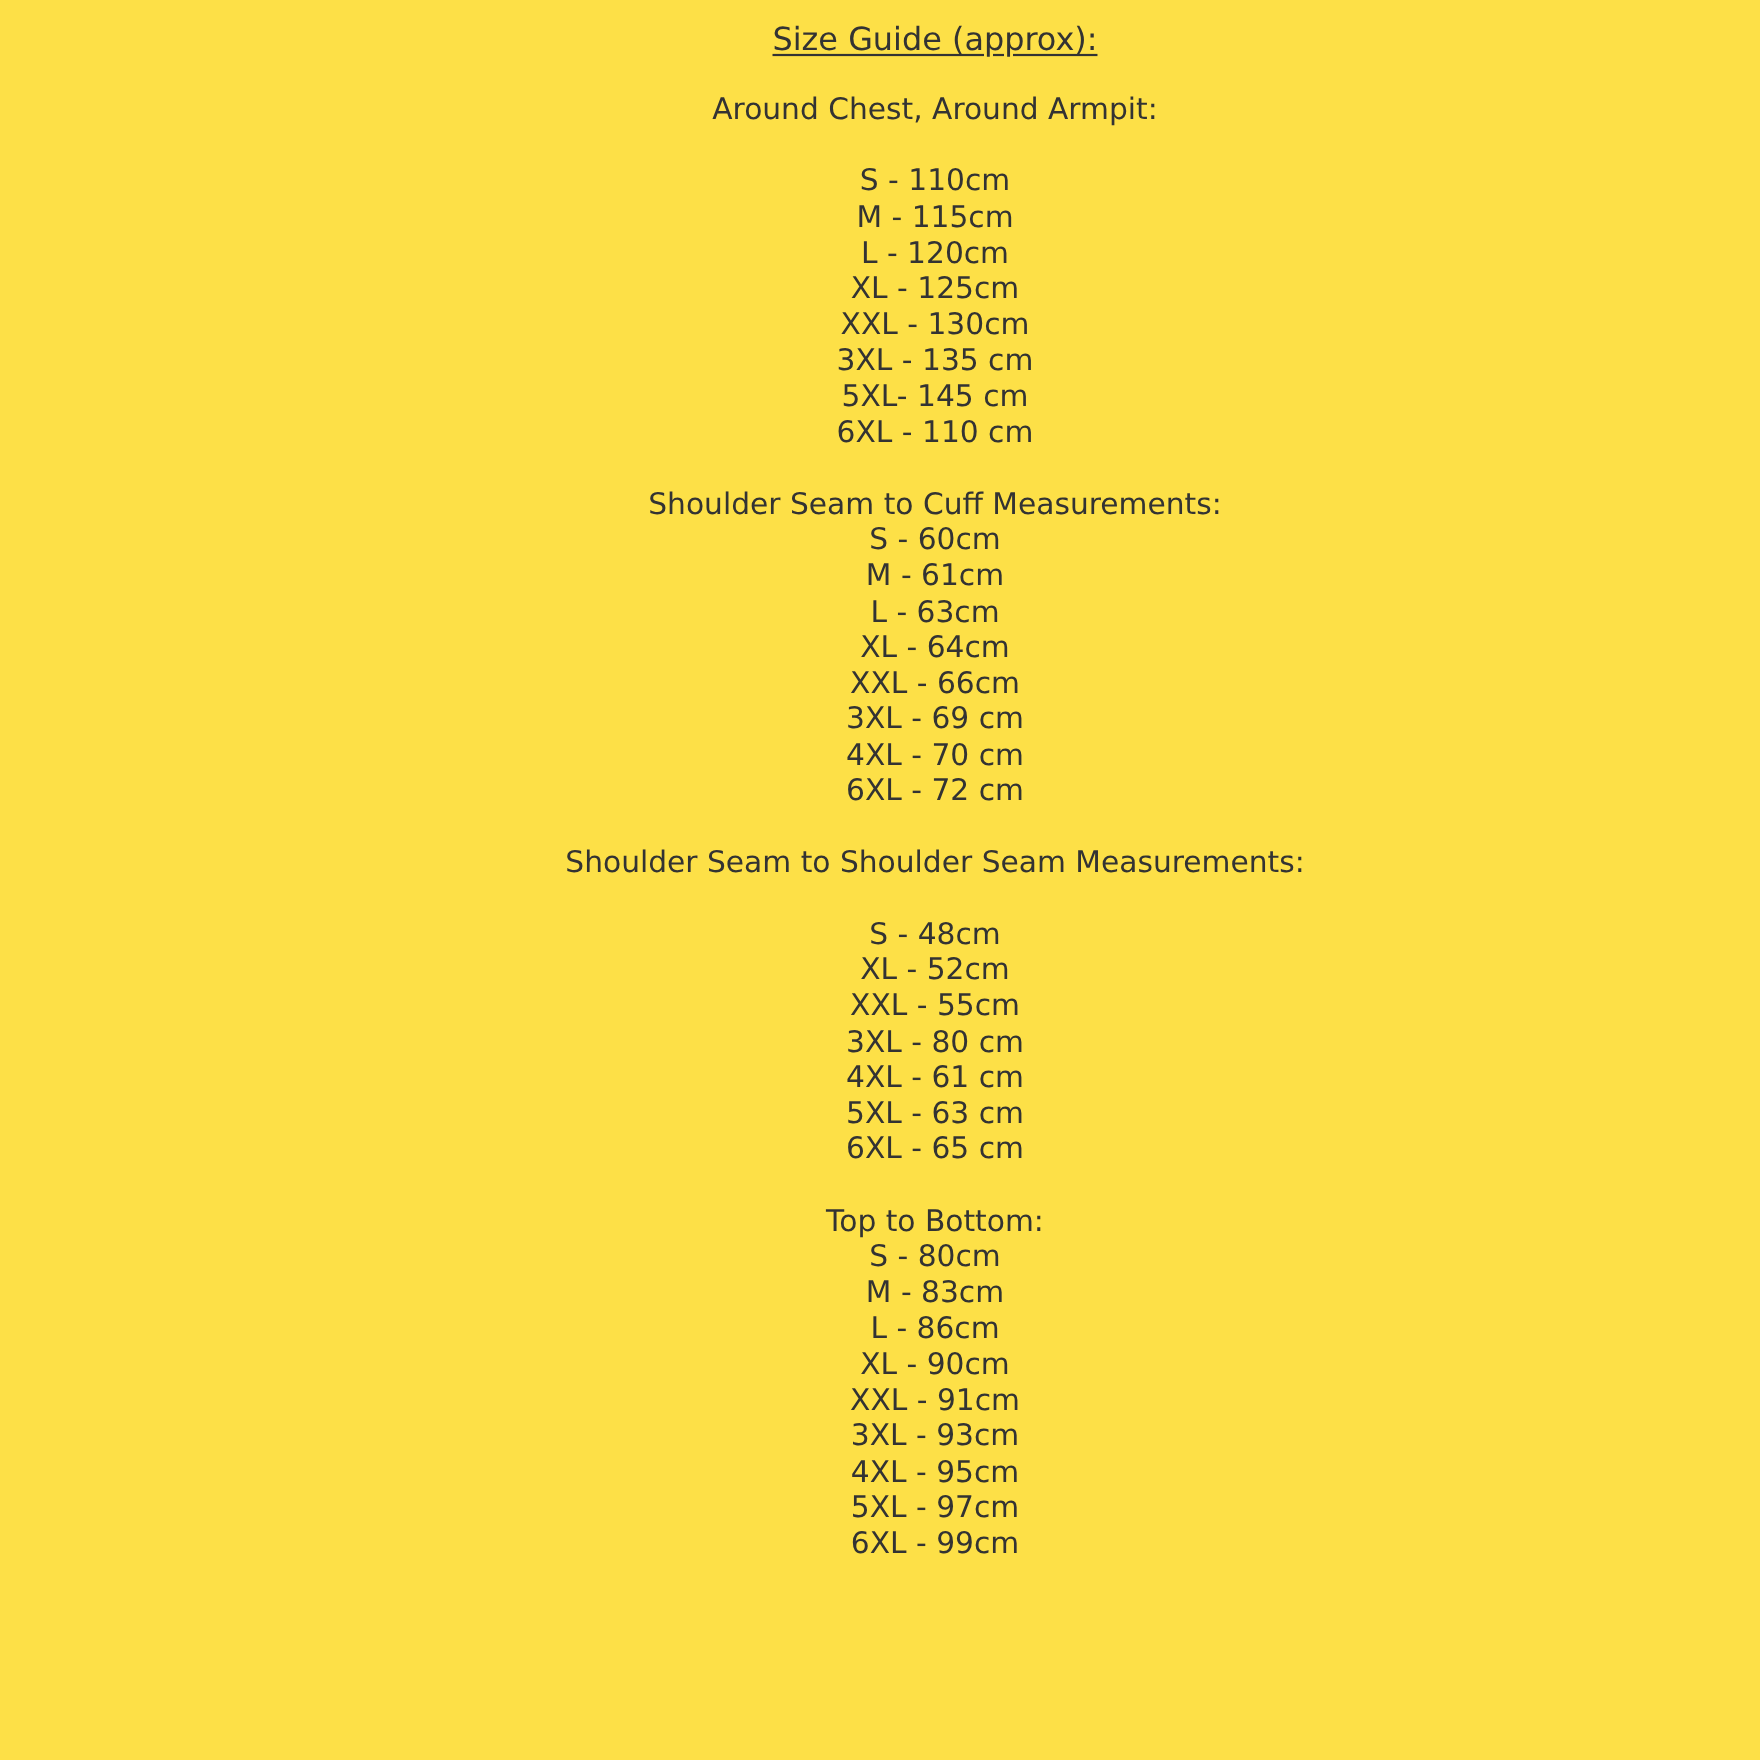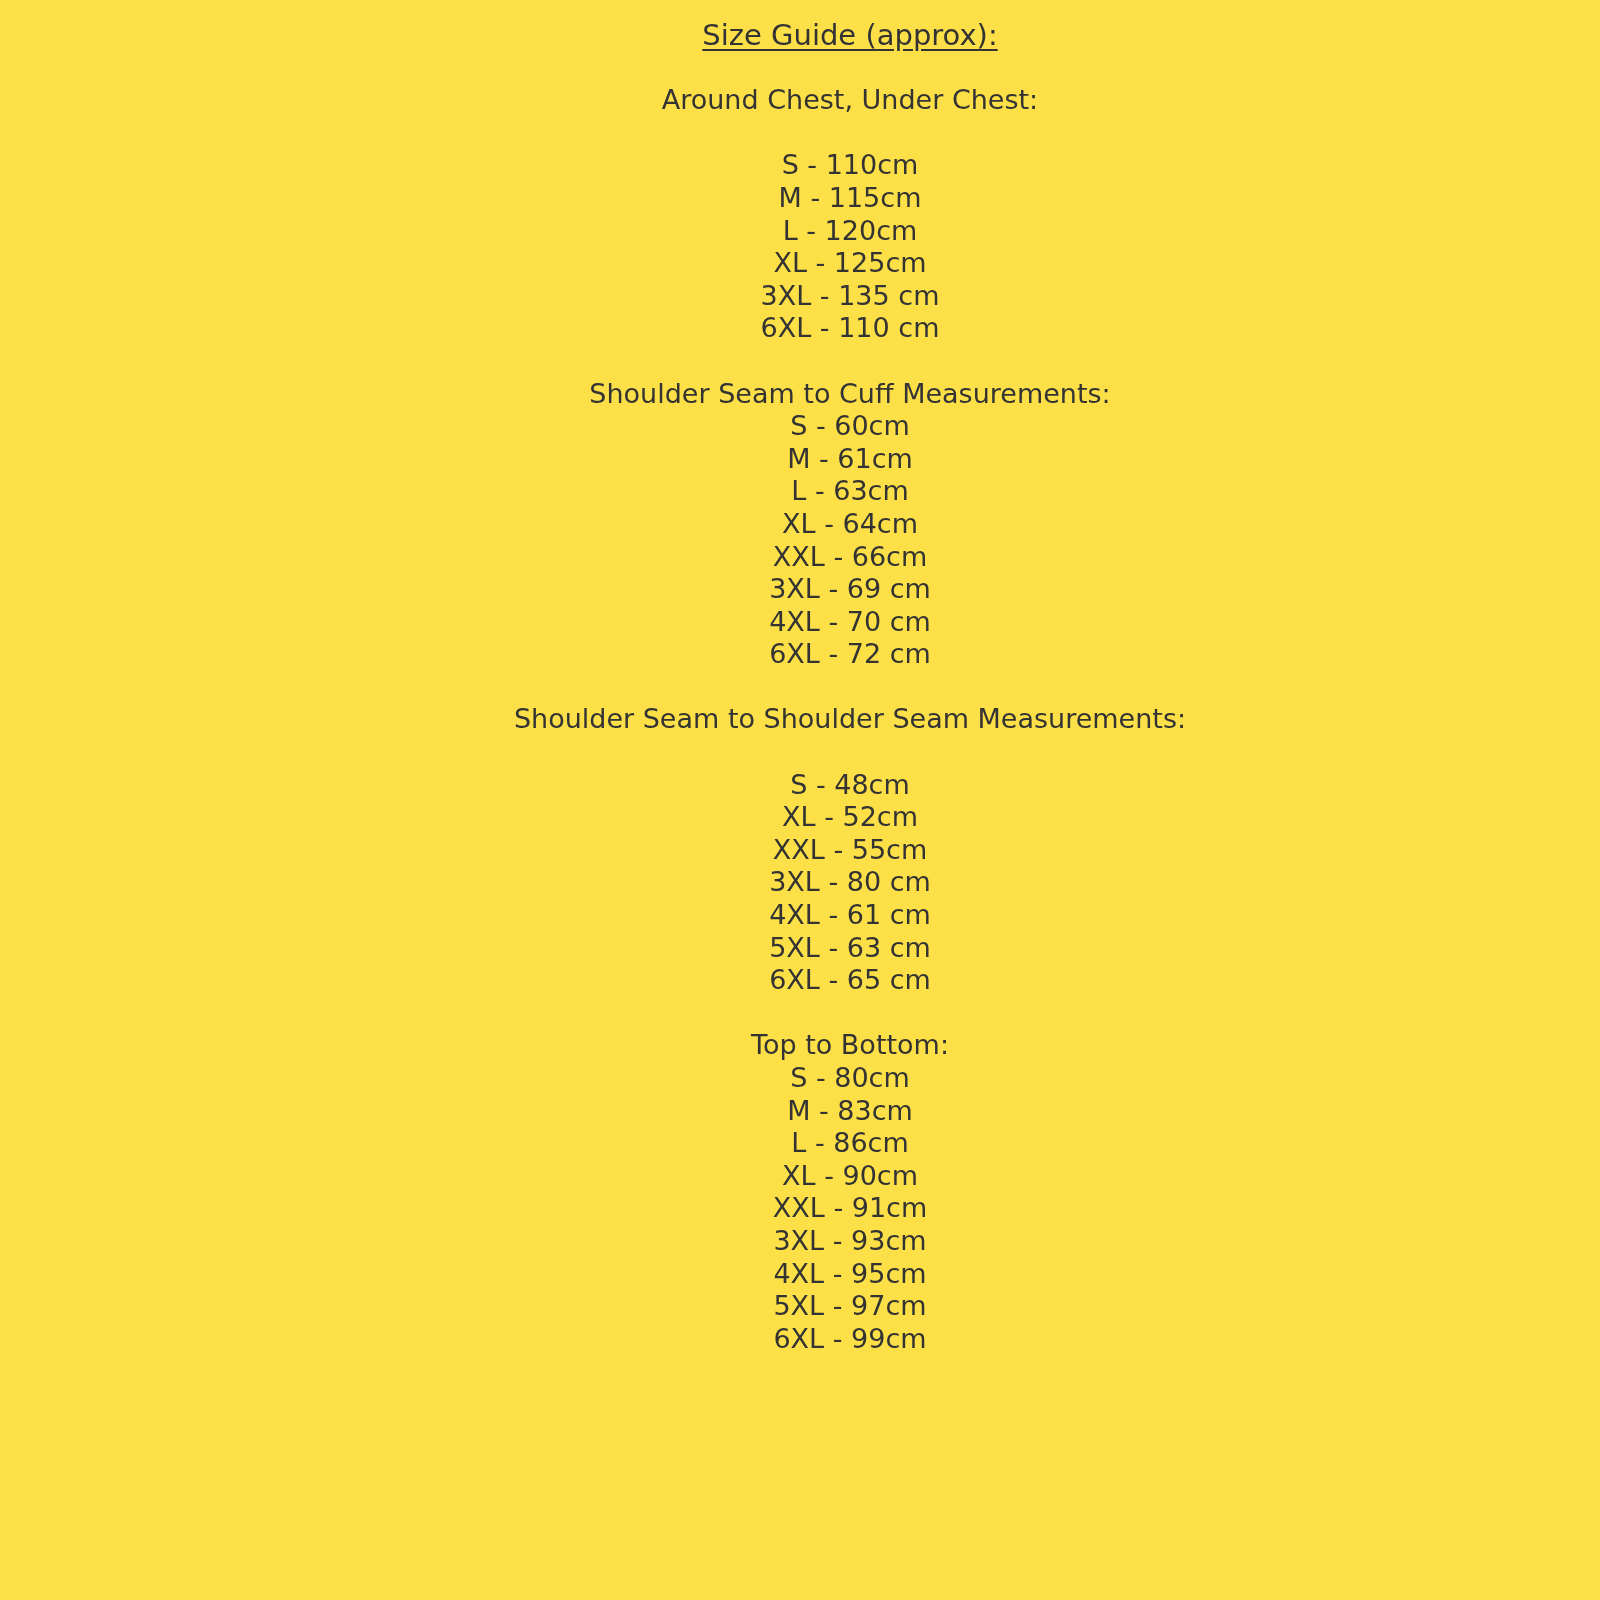--- a/index.html
+++ b/index.html
@@ -30,27 +30,29 @@
 </style>
 </head>
 <body>
 
 <div class="page">
   <div class="doc">
 
     <div class="line title">Size Guide (approx):</div>
     <div class="line blank"></div>
 
-    <div class="line heading">Around Chest, Under Chest:</div>
+    <div class="line heading">Around Chest, Around Armpit:</div>
     <div class="line blank"></div>
     <div class="line">S - 110cm</div>
     <div class="line">M - 115cm</div>
     <div class="line">L - 120cm</div>
     <div class="line">XL - 125cm</div>
+    <div class="line">XXL - 130cm</div>
     <div class="line">3XL - 135 cm</div>
+    <div class="line">5XL- 145 cm</div>
     <div class="line">6XL - 110 cm</div>
     <div class="line blank"></div>
 
     <div class="line heading">Shoulder Seam to Cuff Measurements:</div>
     <div class="line">S - 60cm</div>
     <div class="line">M - 61cm</div>
     <div class="line">L - 63cm</div>
     <div class="line">XL - 64cm</div>
     <div class="line">XXL - 66cm</div>
     <div class="line">3XL - 69 cm</div>

